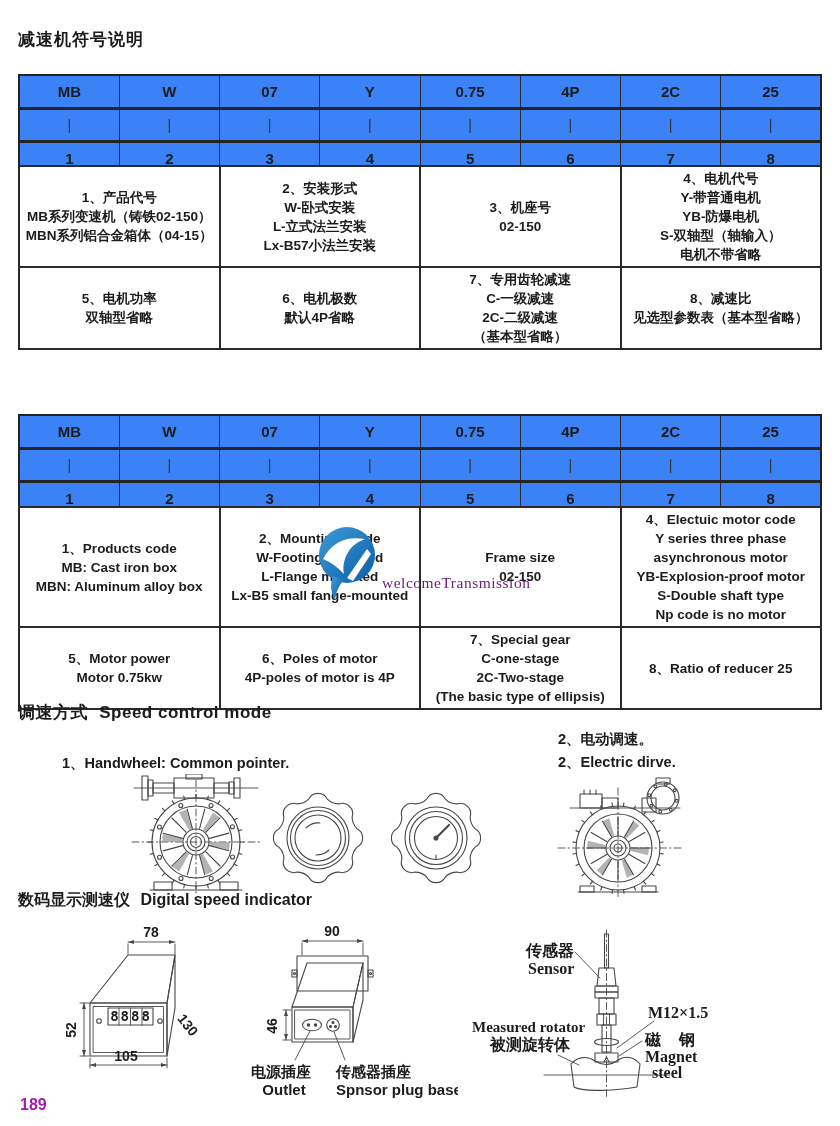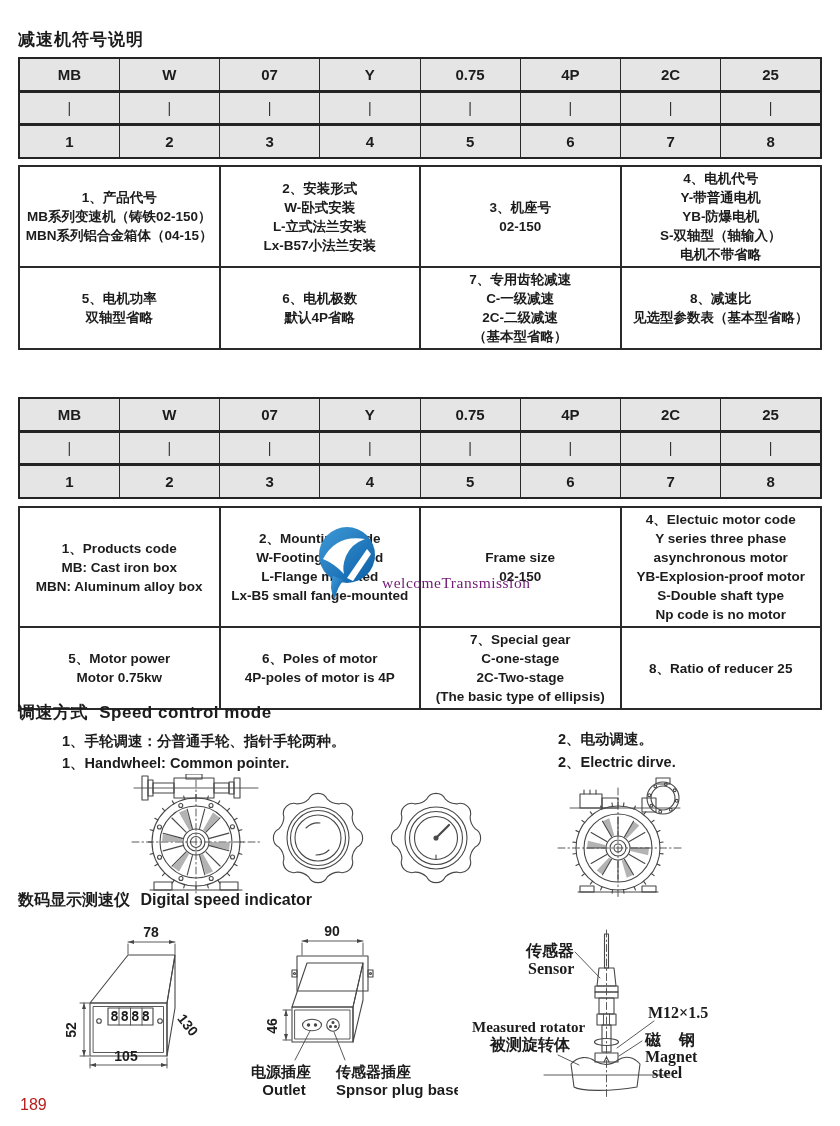--- a/index.html
+++ b/index.html
@@ -4,21 +4,21 @@
 <style>
   html,body{margin:0;padding:0;background:#fff;}
   #page{position:relative;width:840px;height:1126px;background:#fff;overflow:hidden;
         font-family:"Liberation Sans",sans-serif;color:#1c1c1c;}
   .abs{position:absolute;}
   
   .h-cn{font-size:17px;font-weight:700;letter-spacing:1px;}
   .h-en{font-size:20px;font-weight:700;}
   .h-mix{font-size:17px;font-weight:700;letter-spacing:.5px;}
   
-  table.sym{border-collapse:collapse;table-layout:fixed;width:804px;background:#e5e5e5;}
+  table.sym{border-collapse:collapse;table-layout:fixed;width:804px;background:#3b82f6;margin-top:17px;}
   table.sym{border:2.5px solid #242424;}
   table.sym td{border-left:1.5px solid #2a2a2a;border-top:3px solid #242424;
                text-align:center;font-size:15px;font-weight:700;padding:0;}
   table.sym tr:first-child td{border-top:none;}
   table.sym tr td:first-child{border-left:none;}
   table.sym .r1 td{height:31px;}
   table.sym .r2 td{height:30px;font-weight:400;font-size:14px;color:#333;}
   table.sym .r3 td{height:31px;}
   
   table.exp{border-collapse:collapse;table-layout:fixed;width:804px;background:#fff;}
@@ -43,21 +43,21 @@
   svg.art .dash{stroke-dasharray:7 3 1.5 3;stroke-width:.9;}
   svg.art .thin{stroke-width:.9;}
   svg.art .ah{fill:#474747;stroke:none;}
   svg.art .wedge{fill:#9a9a9a;stroke:none;opacity:.75;}
   svg.art text{fill:#1c1c1c;stroke:none;font-family:"Liberation Sans",sans-serif;}
   svg.art text.dim{font-size:14px;font-weight:600;}
   svg.art text.lab{font-size:15px;font-weight:700;}
   svg.art text.serif{font-family:"Liberation Serif",serif;font-size:16px;font-weight:700;}
   svg.art text.serifs{font-family:"Liberation Serif",serif;font-size:15px;font-weight:600;}
   svg.art text.lcd{font-family:"DejaVu Sans Mono",monospace;font-size:14px;font-weight:700;letter-spacing:2px;}
-  #pageno{font-size:16px;font-weight:400;color:#b91c1c;}
+  #pageno{font-size:16px;font-weight:700;color:#a21caf;}
 </style>
 </head>
 <body>
 
 <div id="page">
 
   <div class="abs h-cn" style="left:18px;top:28px">减速机符号说明</div>
 
   <table class="sym abs" style="left:18px;top:57px">
     <tbody>
@@ -241,21 +241,20 @@
       <path d="M 29 52 L 49 23 L 53 28 L 35 55 Z" fill="#ffffff"></path>
       <path d="M 15 50 Q 10 63 17 73 Q 19 61 26 54 Z" fill="url(#wmblue)"></path>
     </svg>
     <div id="wm-sub">welcomeTransmission</div>
   </div>
 
   <div class="abs h-mix" style="left:18px;top:701px">
     <span>调速方式</span>
     <span style="margin-left:6px">Speed control mode</span>
   </div>
-  <div class="abs li-cn" style="left:62px;top:732px">1、手轮调速：分普通手轮、指针手轮两种。</div>
   <div class="abs li-en" style="left:62px;top:754px">1、Handwheel: Common pointer.</div>
   <div class="abs li-cn" style="left:558px;top:730px">2、电动调速。</div>
   <div class="abs li-en" style="left:558px;top:753px">2、Electric dirve.</div>
 
   <svg class="art abs" style="left:130px;top:774px" width="132" height="124" viewBox="0 0 132 124">
     <line class="dash" x1="66" y1="6" x2="66" y2="121"></line>
     <line class="dash" x1="2" y1="68" x2="130" y2="68"></line>
     <line class="thin" x1="4" y1="14" x2="128" y2="14"></line>
     <rect x="12" y="2" width="6" height="24"></rect>
       <rect x="18" y="6" width="5" height="16"></rect>

